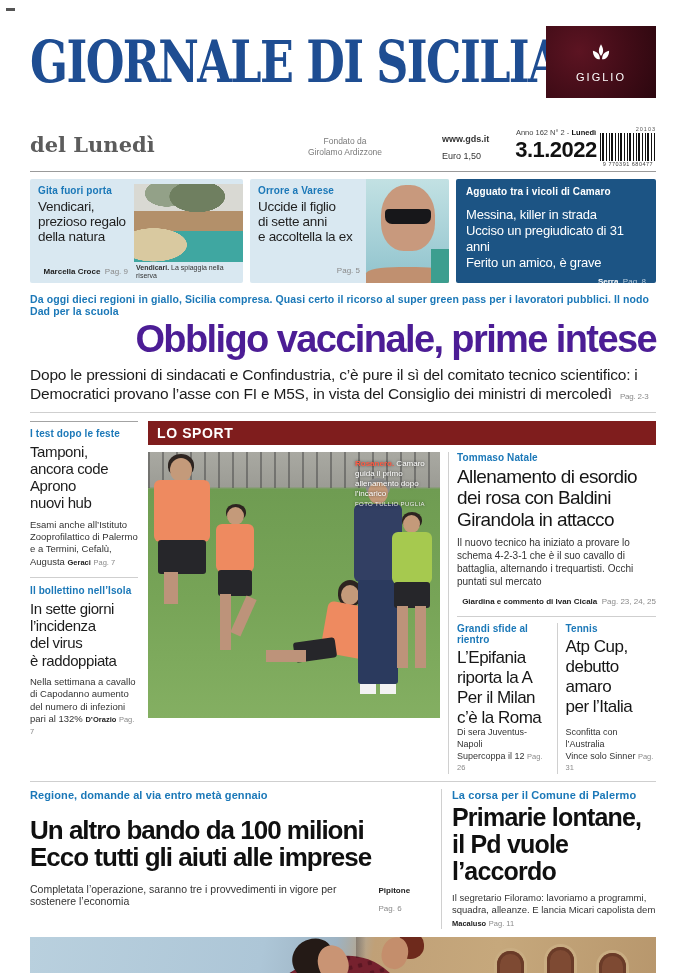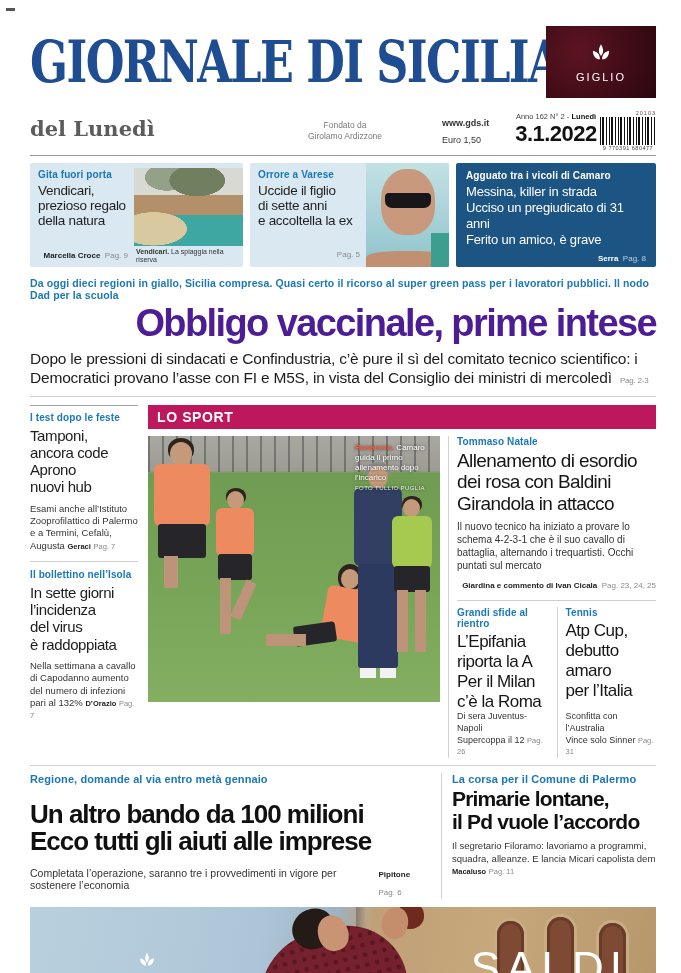--- a/index.html
+++ b/index.html
@@ -12,21 +12,21 @@
   
   .cropmark { position:absolute; left:6px; top:8px; width:9px; height:3px; background:#555; }
   .masthead { position:relative; height:98px; }
   .mast-title { position:absolute; left:0; top:20px; font-family:"DejaVu Serif", serif;
     font-weight:bold; font-size:57px; color:#1e4d92; letter-spacing:-2px; white-space:nowrap;
     transform:scaleX(0.78); transform-origin:left center; }
   .giglio-box { position:absolute; right:0; top:18px; width:110px; height:72px;
     background:radial-gradient(circle at 30% 35%, #5c1422 0%, #410c17 55%, #2c070f 100%);
     display:flex; flex-direction:column; align-items:center; justify-content:center; gap:3px;text-align:center; }
   .giglio-box .glabel { color:#fff; font-size:11px; letter-spacing:2px; }
-  .mast-sub { position:relative; height:40px; margin-top:4px; }
+  .mast-sub { position:relative; height:40px; margin-top:20px; }
   .edition { position:absolute; left:0; top:6px; font-family:"DejaVu Serif", serif;
     font-weight:bold; font-size:21px; color:#5c5c5c; }
   .founded { position:absolute; left:255px; top:10px; width:120px; text-align:center;
     font-size:8.5px; color:#7a7a7a; line-height:1.3; }
   .siteprice { position:absolute; left:412px; top:5px; font-size:9px; color:#333; line-height:1.9; }
   .siteprice .b { font-weight:bold; }
   .dateblock { position:absolute; left:482px; top:2px; width:88px; text-align:center; }
   .issue { font-size:7.5px; color:#444; }
   .issue b { color:#111; }
   .bigdate { font-size:22px; font-weight:bold; color:#111; letter-spacing:-0.5px; }
@@ -66,40 +66,40 @@
   .portrait { flex:1; position:relative; background:linear-gradient(180deg,#c2e1e3 0%,#9fccd4 70%,#8fc2cc 100%); }
   .portrait .head { position:absolute; left:50%; top:6px; transform:translateX(-50%);
     width:54px; height:66px; background:#c8997d; border-radius:46% 46% 42% 42%; }
   .portrait .glasses { position:absolute; left:50%; top:30px; transform:translateX(-50%);
     width:46px; height:15px; background:#17171a; border-radius:4px 4px 7px 7px; }
   .portrait .shoulder { position:absolute; left:0; bottom:0; width:100%; height:16px; background:#c09070; border-radius:40% 40% 0 0; }
   .portrait .towel { position:absolute; right:0; bottom:0; width:18px; height:34px; background:#3c9e8f; }
   .card-dark { width:200px; background:#1c5484; color:#fff; padding:7px 10px 6px 10px;
     display:flex; flex-direction:column; }
   .card-dark .kick { color:#fff; }
-  .card-dark .hl { font-size:13px; line-height:1.22; letter-spacing:-0.2px; margin-top:3px; }
+  .card-dark .hl { font-size:13px; line-height:1.22; letter-spacing:-0.2px; margin-top:10px; }
   .card-dark .bylrow { margin-top:auto; text-align:right; }
   .card-dark .byl { color:#fff; }
   .card-dark .pag { color:#b9cfe0; }
 
   
   .lead { margin-top:10px; }
   .lead .kick { font-size:10.5px; }
   .lead-hl { font-size:38px; font-weight:900; letter-spacing:-1.6px; color:#4c1d95; line-height:1.02; margin-top:3px;text-align:right; }
   .lead-deck { font-size:15.5px; color:#1c1c1c; line-height:1.25; margin-top:6px; letter-spacing:-0.2px; }
   .lead-deck .pag { margin-left:4px; }
 
   
   .middle { display:grid; grid-template-columns:108px 508px; column-gap:10px; margin-top:8px; }
   .leftcol { border-top:1px solid #a3a3a3; padding-top:6px; }
   .lc-hl { font-size:15px; line-height:1.15; letter-spacing:-0.4px; color:#1d1d1d; margin-top:4px; }
   .lc-body { font-size:9.5px; color:#333; line-height:1.3; margin-top:7px; }
   .lc-body .byl, .lc-body .pag { font-size:7.5px; }
   .leftcol .rule { margin:9px 0 7px 0; }
-  .sport-banner { background:#be185d; color:#fff; font-weight:bold; font-size:14px;
+  .sport-banner { background:#7f1d1d; color:#fff; font-weight:bold; font-size:14px;
     letter-spacing:0.6px; padding:4px 9px 4px 9px; }
   .sport-grid { display:grid; grid-template-columns:292px 208px; column-gap:8px; margin-top:7px; }
 
   
   .photo { position:relative; height:266px; overflow:hidden;
     background:linear-gradient(180deg,#a9a9a2 0%,#9c9c95 13%,#6f9c52 14%,#77a457 55%,#84af62 100%); }
   .photo .fence { position:absolute; left:0; top:0; width:100%; height:36px;
     background:repeating-linear-gradient(90deg, rgba(70,70,70,0.5) 0 2px, rgba(0,0,0,0) 2px 14px); }
   .fig { position:absolute; }
   .fig .head { position:absolute; border-radius:50%; background:#c49a7a; }
@@ -125,21 +125,21 @@
   .sp-sub .body { font-size:9px; color:#333; line-height:1.3; margin-top:auto; }
   .sp-sub .pag { font-size:7.5px; }
 
   
   .bottom { display:grid; grid-template-columns:1fr 215px; column-gap:12px; margin-top:7px; }
   .bt-left .kick, .bt-right .kick { font-size:11px; }
   .bt-left .hl { font-size:26px; font-weight:900; letter-spacing:-1px; line-height:1.05; color:#101010; margin-top:16px; }
   .bt-left .bodyrow { display:flex; justify-content:space-between; align-items:baseline; margin-top:7px; }
   .bt-left .body { font-size:10.5px; color:#333; }
   .bt-right { border-left:1px solid #d0d0d0; padding-left:10px; }
-  .bt-right .hl { font-size:21px; font-weight:900; letter-spacing:-0.8px; line-height:1.08; color:#101010; margin-top:3px; }
+  .bt-right .hl { font-size:25px; font-weight:900; letter-spacing:-0.8px; line-height:1.08; color:#101010; margin-top:3px; }
   .bt-right .body { font-size:9.5px; color:#333; line-height:1.3; margin-top:7px; }
   .bt-right .byl, .bt-right .pag { font-size:7.5px; }
 
   
   .ad { position:relative; height:153px; margin-top:8px; overflow:hidden;
     background:linear-gradient(100deg,#b9d0de 0%,#adc6d7 36%,#9db3c3 47%,#c0a077 53%,#c6a87c 72%,#b6956b 100%); }
   .ad .wallshadow { position:absolute; left:52%; top:0; width:10px; height:100%;
     background:linear-gradient(90deg, rgba(60,40,30,0.35), rgba(0,0,0,0)); }
   .ad .window { position:absolute; top:14px; width:27px; height:64px; background:#7e4a33;
     border-radius:14px 14px 0 0; box-shadow:inset 0 0 0 3px #6a3b28, 0 0 0 3px #c9ad82; }

